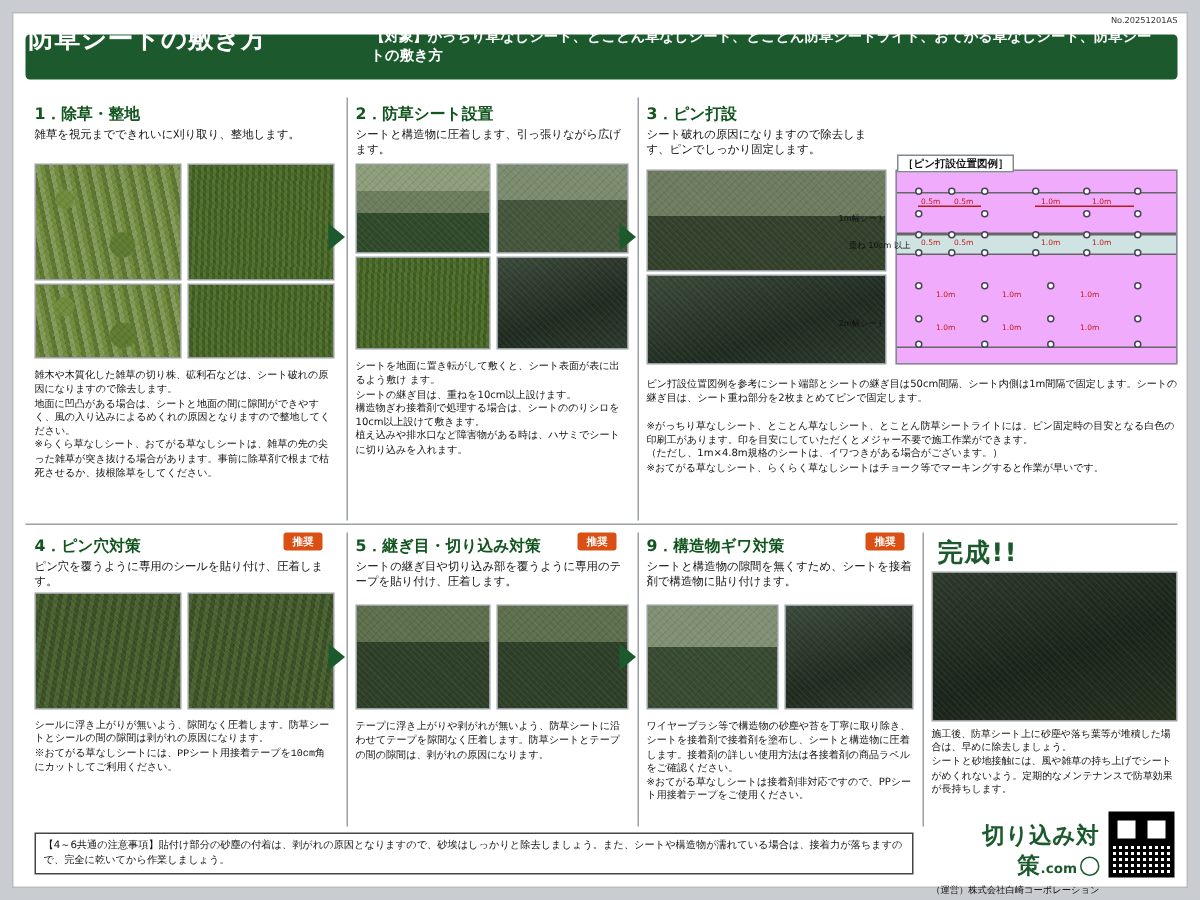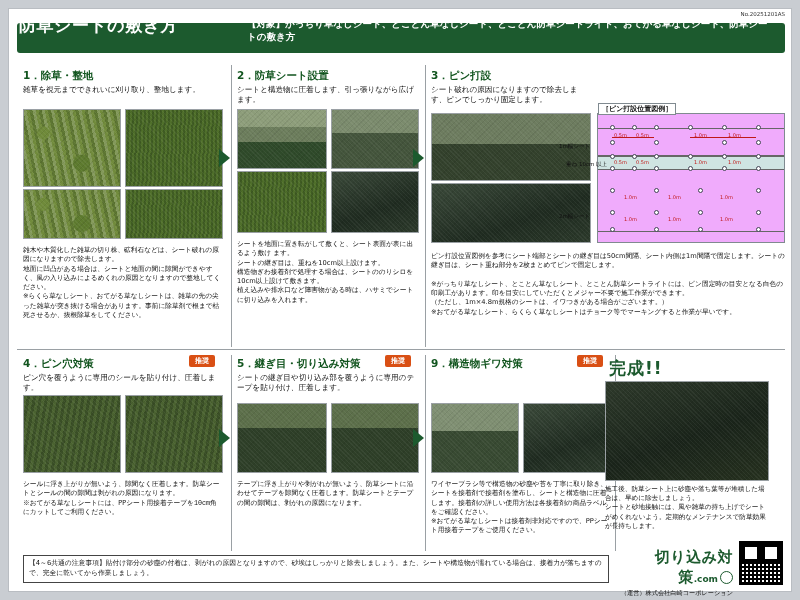--- a/index.html
+++ b/index.html
@@ -427,27 +427,28 @@
     <div class="photo ph-tape ph-grain" style="position:absolute; left:0; top:46px; width:90px; height:70px;"></div>
     <div class="photo ph-tape ph-grain" style="position:absolute; left:94px; top:46px; width:88px; height:70px;"></div>
     <div class="step-body" style="position:absolute; left:0; top:120px; width:182px;">テープに浮き上がりや剥がれが無いよう、防草シートに沿わせてテープを隙間なく圧着します。防草シートとテープの間の隙間は、剥がれの原因になります。</div>
   </div>
 
   <div class="arrow" style="left:404px; top:420px;"></div>
 
   <div class="panel" style="left:422px; top:348px; width:178px; height:190px;">
     <div class="step-title">9．構造物ギワ対策</div>
     <div class="badge-suisyo" style="left:146px; top:-2px;">推奨</div>
+    <div class="step-lead">シートと構造物の隙間を無くすため、シートを接着剤で構造物に貼り付けます。</div>
     <div class="photo ph-brush ph-grain" style="position:absolute; left:0; top:46px; width:88px; height:70px;"></div>
     <div class="photo ph-sheet-dark ph-grain" style="position:absolute; left:92px; top:46px; width:86px; height:70px;"></div>
     <div class="step-body" style="position:absolute; left:0; top:120px; width:178px;">ワイヤーブラシ等で構造物の砂塵や苔を丁寧に取り除き、シートを接着剤で接着剤を塗布し、シートと構造物に圧着します。接着剤の詳しい使用方法は各接着剤の商品ラベルをご確認ください。
 ※おてがる草なしシートは接着剤非対応ですので、PPシート用接着テープをご使用ください。</div>
   </div>
 
-  <div class="panel" style="left:596px; top:348px; width:164px; height:190px;">
+  <div class="panel" style="left:612px; top:348px; width:164px; height:190px;">
     <div class="kansei" style="left:4px; top:0;">完成!!</div>
     <div class="photo ph-finish ph-grain" style="position:absolute; left:0; top:24px; width:164px; height:100px;"></div>
     <div class="kansei-sub" style="left:0; top:128px; width:164px;">施工後、防草シート上に砂塵や落ち葉等が堆積した場合は、早めに除去しましょう。
 シートと砂地接触には、風や雑草の持ち上げでシートがめくれないよう。定期的なメンテナンスで防草効果が長持ちします。</div>
   </div>
 
   <div class="note-box" style="left:14px; top:546px; width:586px; height:28px;">【4～6共通の注意事項】貼付け部分の砂塵の付着は、剥がれの原因となりますので、砂埃はしっかりと除去しましょう。また、シートや構造物が濡れている場合は、接着力が落ちますので、完全に乾いてから作業しましょう。</div>
 
   <div class="logo-wrap" style="left:606px; top:538px; width:118px;">
     <span class="logo-main">切り込み対策</span><span style="font-size:9px;color:#1c5a2e;font-weight:bold;">.com</span><span class="logo-dot"></span>

